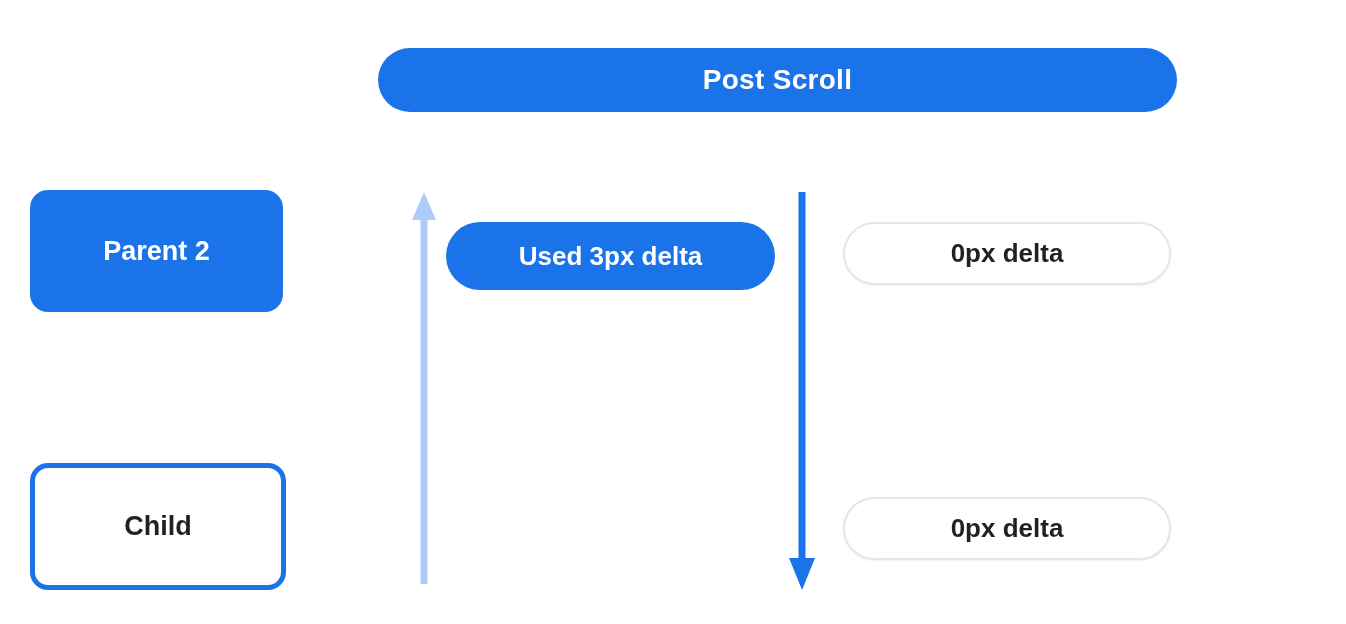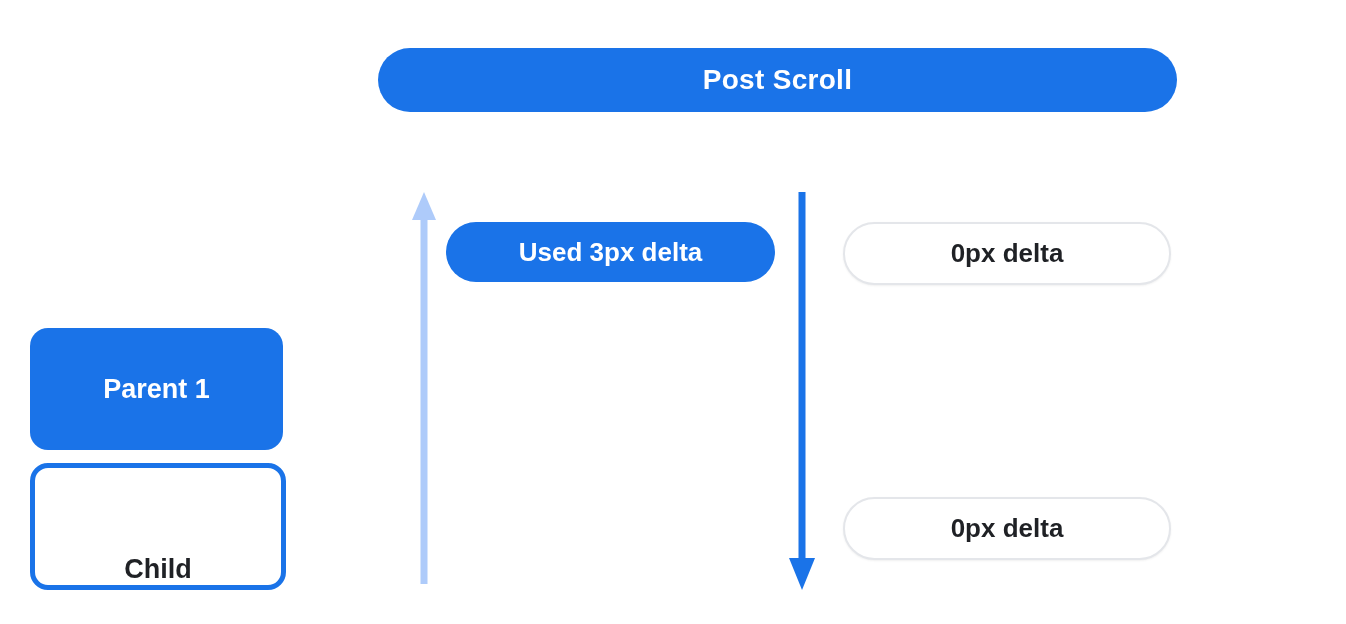--- a/index.html
+++ b/index.html
@@ -45,23 +45,23 @@
     font-weight:bold;font-size:27px;
   }
   .box.filled{background:var(--blue);color:#FFFFFF;}
   .box.outlined{
     background:var(--white);
     border:5px solid var(--blue);
     color:var(--text-dark);
   }
   .pos-parent2{left:30px;top:190px;width:253px;height:122px;}
   .pos-parent1{left:30px;top:328px;width:253px;height:122px;}
-  .pos-child{left:30px;top:463px;width:256px;height:127px;align-items:flex-end;}
+  .pos-child{left:30px;top:463px;width:256px;height:127px;}
 
-  .mid-pill{width:329px;height:60px;font-size:26px;}
+  .mid-pill{width:329px;height:68px;font-size:26px;}
   .pos-used-delta{left:446px;top:222px;}
   .pos-no-delta{left:446px;top:360px;}
   .right-pill{width:328px;height:63px;font-size:26px;}
   .pos-right-top{left:843px;top:222px;}
   .pos-right-bottom{left:843px;top:497px;}
 
   .arrow{position:absolute;}
   .arrow svg{display:block;}
   .pos-up-arrow{left:409px;top:192px;}
   .pos-down-arrow{left:786px;top:192px;}
@@ -70,22 +70,22 @@
 </style>
 </head>
 <body>
 
 <div class="canvas">
 
   <div class="pill blue header-pill">
     <span>Post Scroll</span>
   </div>
 
-  <div class="box filled pos-parent1">
-    <span>Parent 1</span>
+  <div class="box filled pos-parent2">
+    <span>Parent 2</span>
   </div>
   <div class="box outlined pos-child">
     <span>Child</span>
   </div>
 
   <div class="arrow pos-up-arrow up-arrow-color">
     <svg width="30" height="392" viewBox="0 0 30 392" aria-hidden="true">
       <line x1="15" y1="26" x2="15" y2="392" stroke="currentColor" stroke-width="7"></line>
       <polygon points="15,0 27,28 3,28" fill="currentColor"></polygon>
     </svg>

